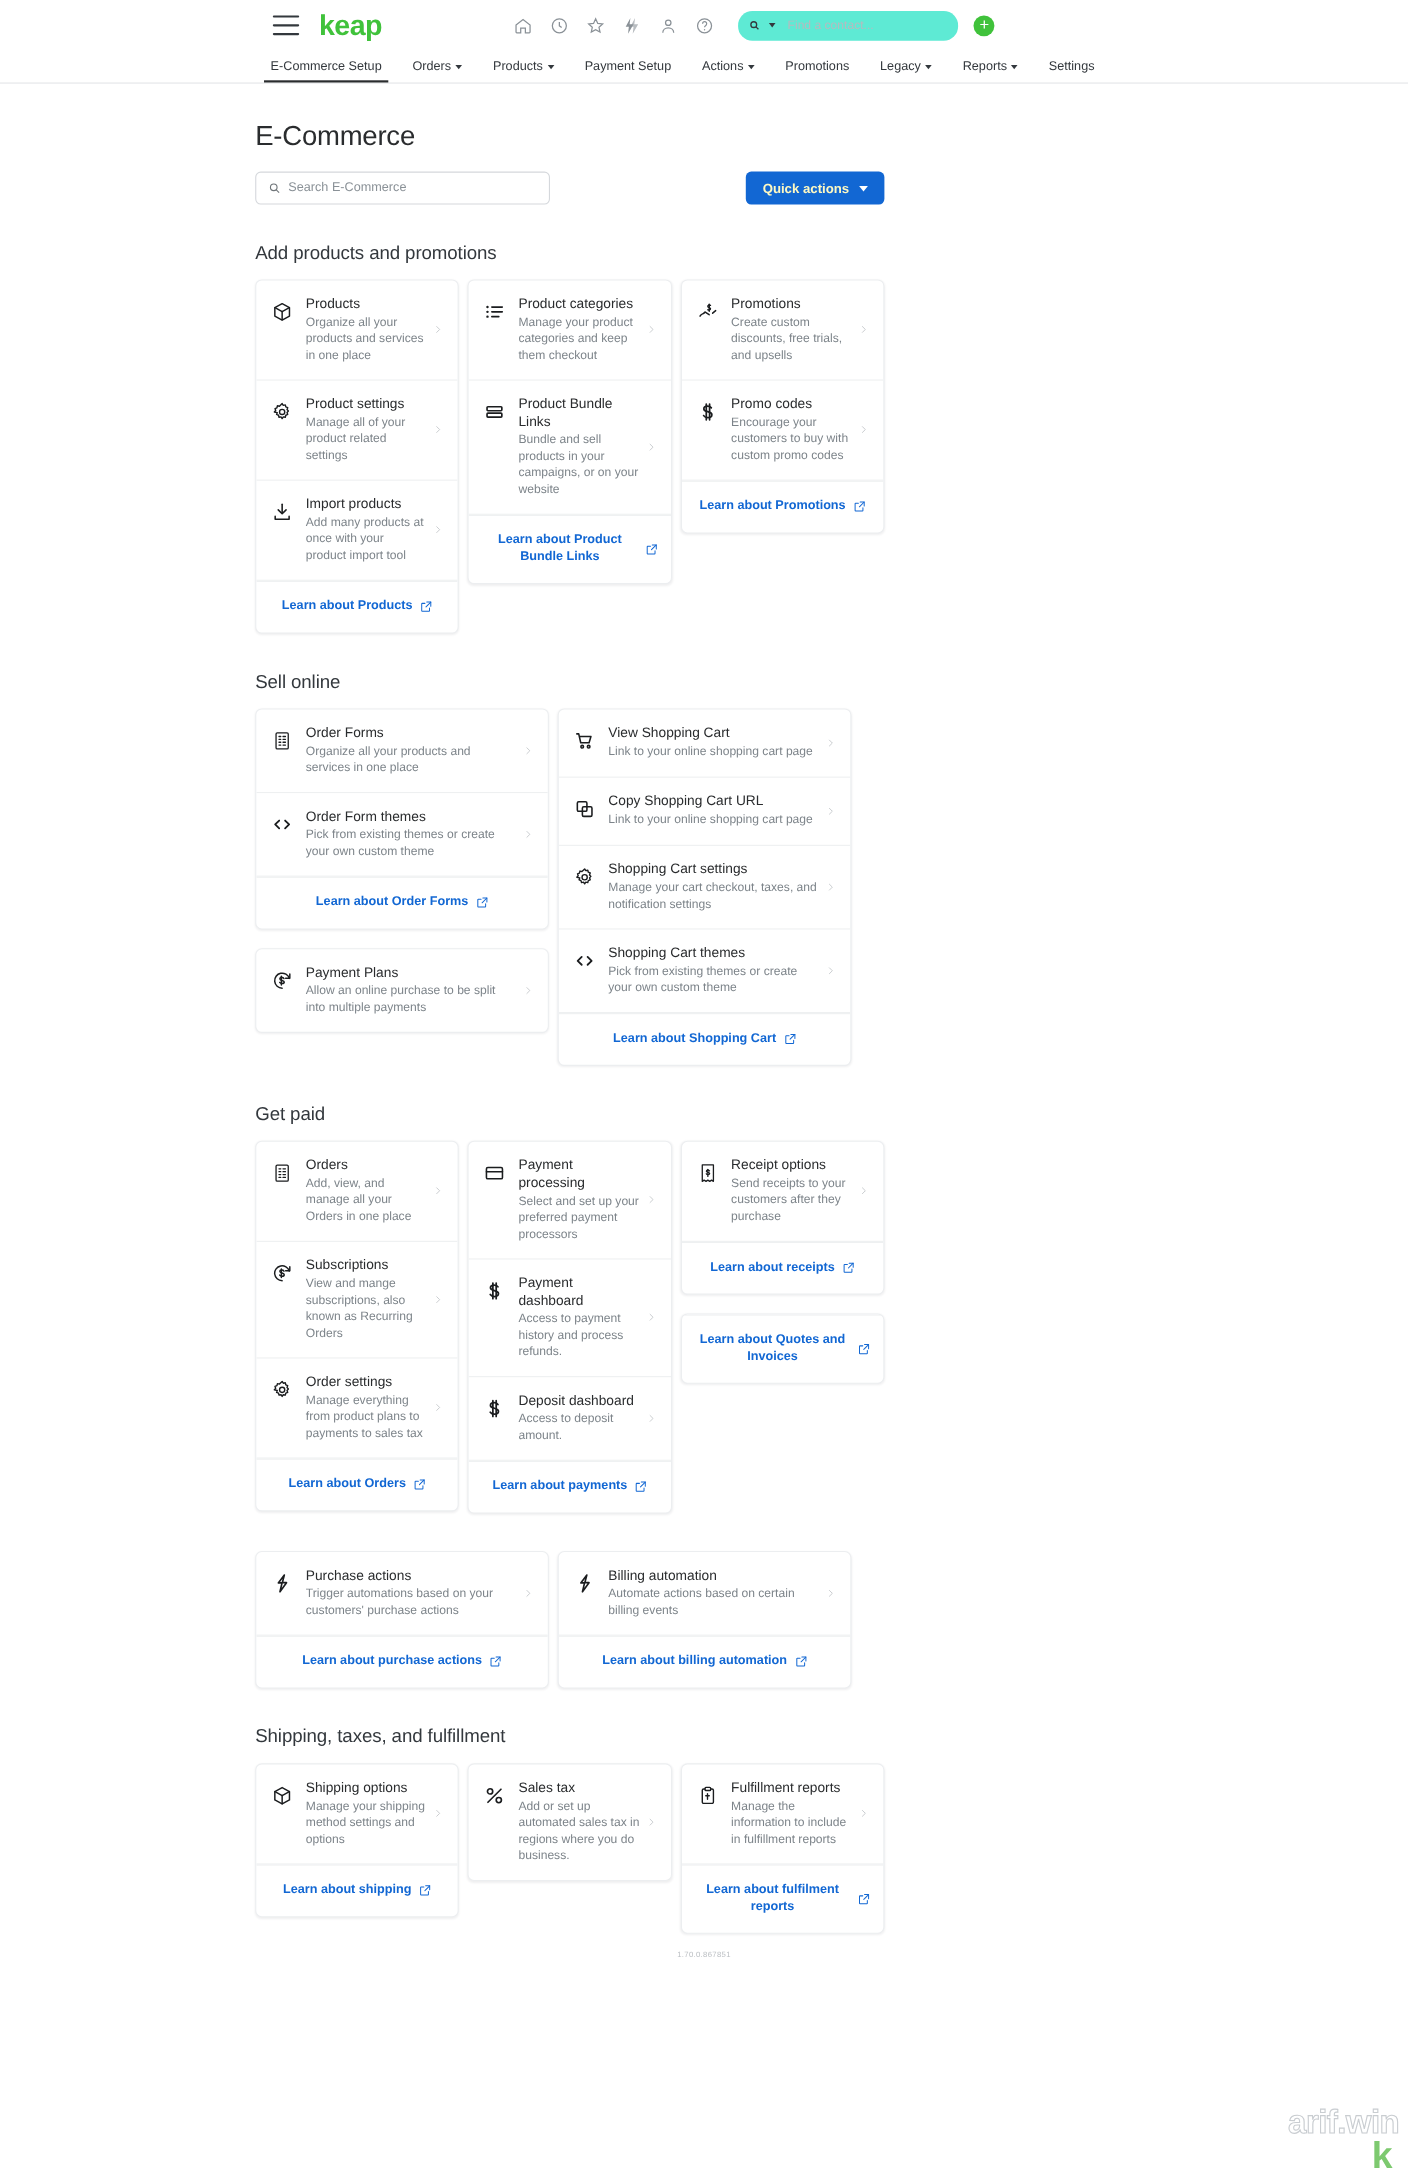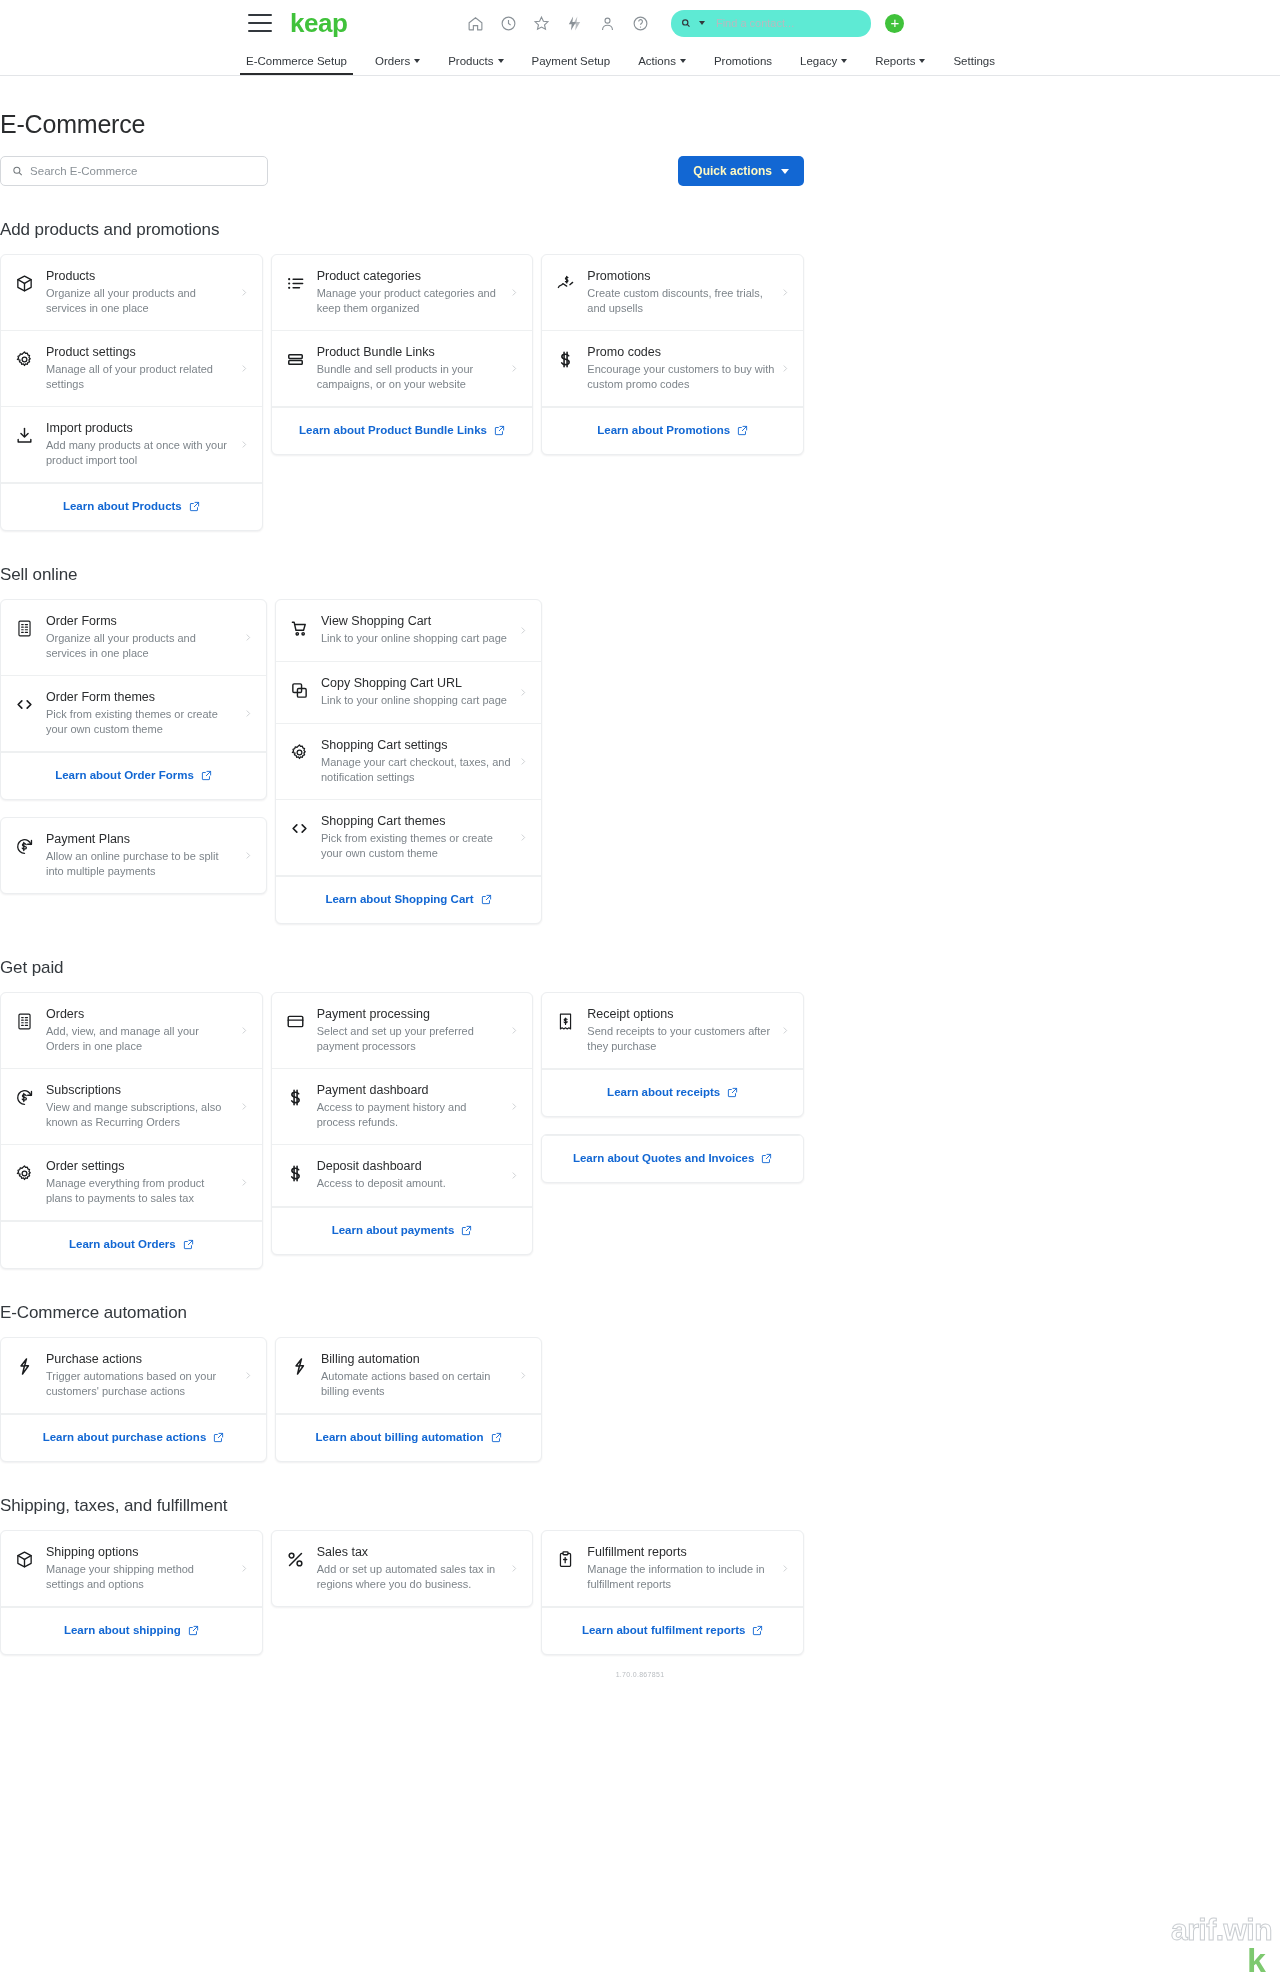--- a/index.html
+++ b/index.html
@@ -103,21 +103,21 @@
   .navitem .chev {
     width: 0; height: 0;
     border-left: 3px solid transparent;
     border-right: 3px solid transparent;
     border-top: 4px solid #33383d;
     margin-top: 1px;
   }
 
   
   .page { padding: 0 0 40px 0; }
-  .page-inner { width: 1036px; padding-right: 232px; }
+  .page-inner { width: 1036px; padding-left: 232px; padding-right: 232px; }
 
   h1.page-title {
     font-size: 25px;
     font-weight: 400;
     color: #2a2c2e;
     margin-top: 34px;
     letter-spacing: -0.2px;
   }
 
   .subbar {
@@ -468,21 +468,21 @@
                   <span class="ricon">
                     <svg viewBox="0 0 24 24" fill="none" stroke="currentColor" stroke-width="1.9" stroke-linecap="round">
                       <circle cx="4" cy="6.5" r="1.4" fill="currentColor" stroke="none"></circle>
                       <circle cx="4" cy="12" r="1.4" fill="currentColor" stroke="none"></circle>
                       <circle cx="4" cy="17.5" r="1.4" fill="currentColor" stroke="none"></circle>
                       <path d="M9 6.5h12M9 12h12M9 17.5h8"></path>
                     </svg>
                   </span>
                   <span class="rtext">
                     <span class="rtitle" style="display:block">Product categories</span>
-                    <span class="rdesc" style="display:block">Manage your product categories and keep them organized</span>
+                    <span class="rdesc" style="display:block">Manage your product categories and keep them checkout</span>
                   </span>
                   <span class="rchev">
                     <svg viewBox="0 0 24 24" fill="none" stroke="currentColor" stroke-width="2" stroke-linecap="round" stroke-linejoin="round">
                       <path d="M9 4l8 8-8 8"></path>
                     </svg>
                   </span>
                 </div>
                 <div class="row">
                   <span class="ricon">
                     <svg viewBox="0 0 24 24" fill="none" stroke="currentColor" stroke-width="1.9" stroke-linecap="round" stroke-linejoin="round">
@@ -897,21 +897,20 @@
                       <path d="M21 3l-9.5 9.5"></path>
                       <path d="M18.5 14.5V20a1 1 0 01-1 1H4a1 1 0 01-1-1V6.5a1 1 0 011-1h5.5"></path>
                     </svg>
                   </span>
                 </div>
               </div>
             </div>
           </div>
         </div>
         <div class="section">
-          <div class="section-title">E-Commerce automation</div>
           <div class="cols">
             <div class="col">
               <div class="card">
                 <div class="row">
                   <span class="ricon">
                     <svg viewBox="0 0 24 24" fill="none" stroke="currentColor" stroke-width="1.9" stroke-linecap="round" stroke-linejoin="round">
                       <path d="M14.5 2.4L7.6 11.4h4.3l-2.4 10.2 7.5-10.5h-4.8z"></path>
                     </svg>
                   </span>
                   <span class="rtext">

